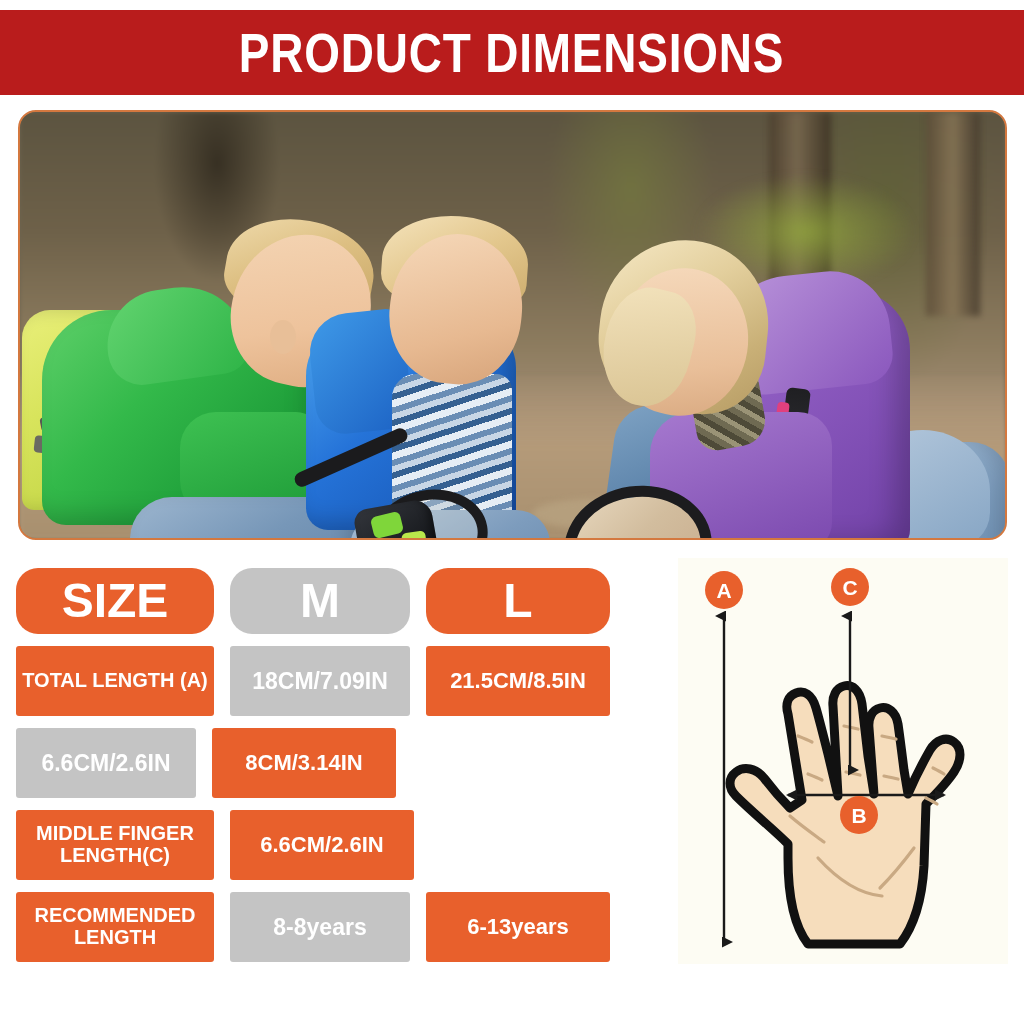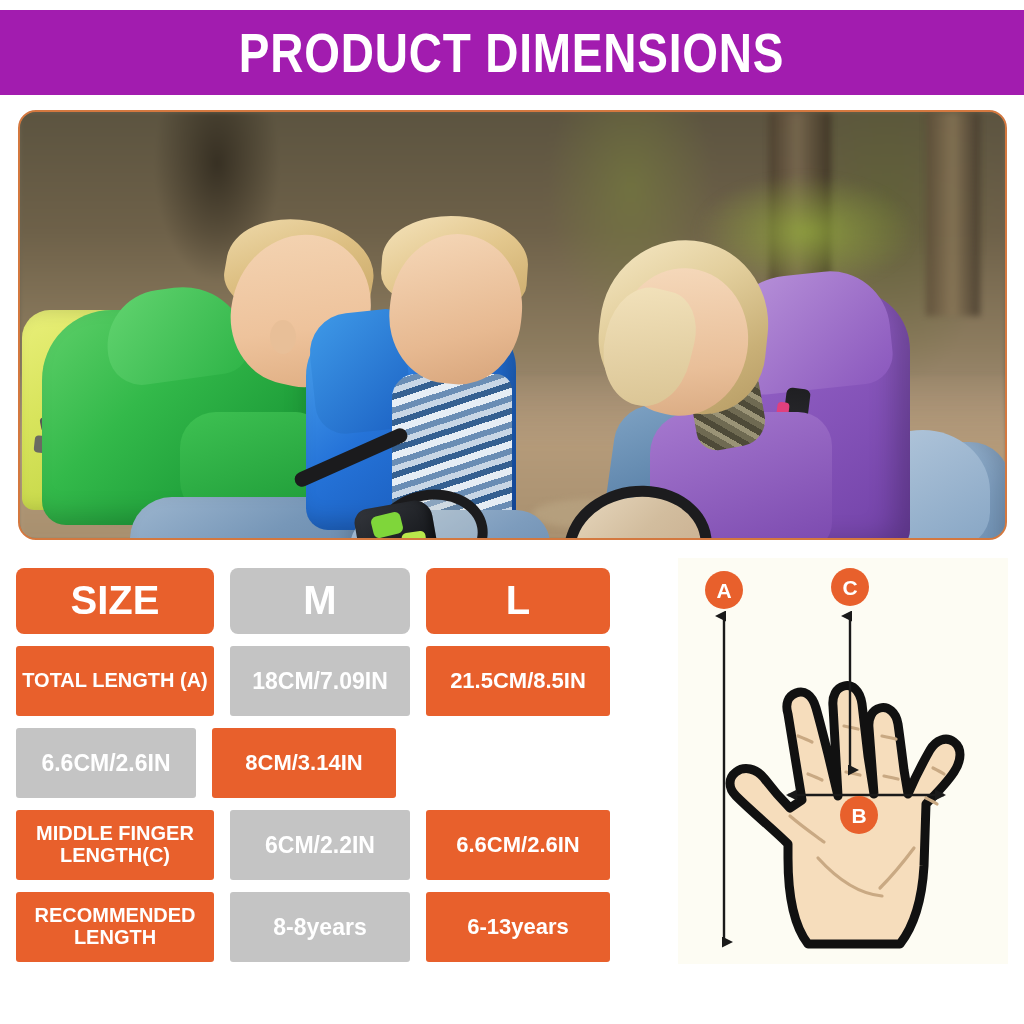--- a/index.html
+++ b/index.html
@@ -11,21 +11,21 @@
     font-family: "Liberation Sans", sans-serif;
     overflow: hidden;
     position: relative;
   }
 
   
   #header-banner {
     position: absolute;
     left: 0; top: 10px;
     width: 1024px; height: 85px;
-    background: #a21caf;
+    background: #b91c1c;
     display: flex;
     align-items: center;
     justify-content: center;
   }
   #header-title {
     color: #ffffff;
     font-size: 56px;
     font-weight: bold;
     letter-spacing: 1px;
     transform: scaleX(0.82);
@@ -308,21 +308,21 @@
     color: #ffffff;
     font-weight: bold;
     border-radius: 3px;
     line-height: 1.08;
     padding: 0 4px;
     box-sizing: border-box;
   }
   .cell.label  { width: 198px; background: #e8602c; font-size: 20px; }
   .cell.val-m  { width: 180px; background: #c4c4c4; font-size: 23px; }
   .cell.val-l  { width: 184px; background: #e8602c; font-size: 22px; }
-  .head-row .cell { font-size: 40px; border-radius: 8px; }
+  .head-row .cell { font-size: 48px; border-radius: 22px; }
   .head-row { height: 66px; }
 
   
   #hand-panel {
     position: absolute;
     left: 678px; top: 558px;
     width: 330px; height: 406px;
     background: #fdfcf3;
   }
   #hand-svg { display: block; width: 330px; height: 406px; }
@@ -406,21 +406,20 @@
     <div class="cell val-l">21.5CM/8.5IN</div>
   </div>
 
   <div class="table-row">
     <div class="cell val-m">6.6CM/2.6IN</div>
     <div class="cell val-l">8CM/3.14IN</div>
   </div>
 
   <div class="table-row">
     <div class="cell label">MIDDLE FINGER LENGTH(C)</div>
-    <div class="cell val-m">6CM/2.2IN</div>
     <div class="cell val-l">6.6CM/2.6IN</div>
   </div>
 
   <div class="table-row">
     <div class="cell label">RECOMMENDED LENGTH</div>
     <div class="cell val-m">8-8years</div>
     <div class="cell val-l">6-13years</div>
   </div>
 
 </div>

